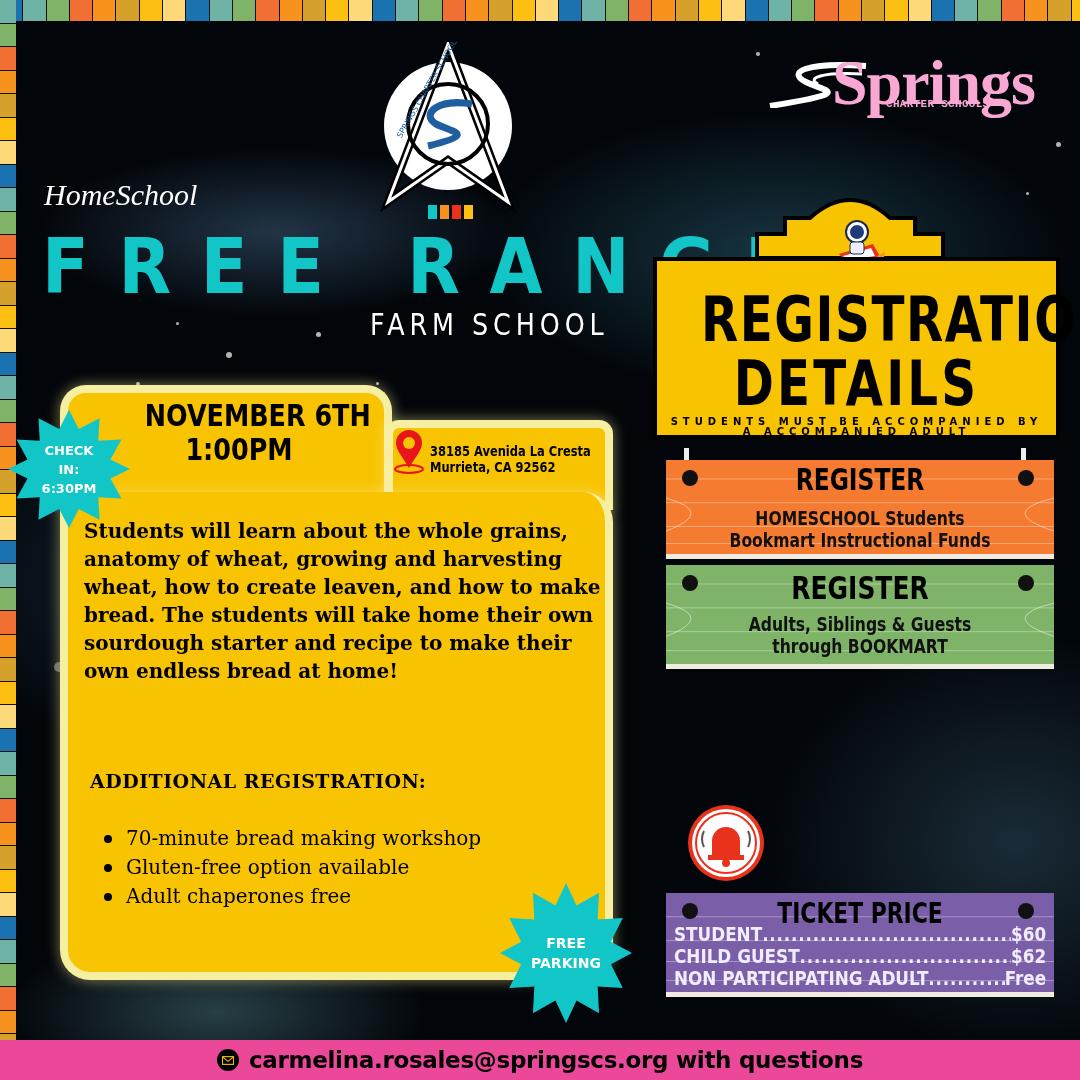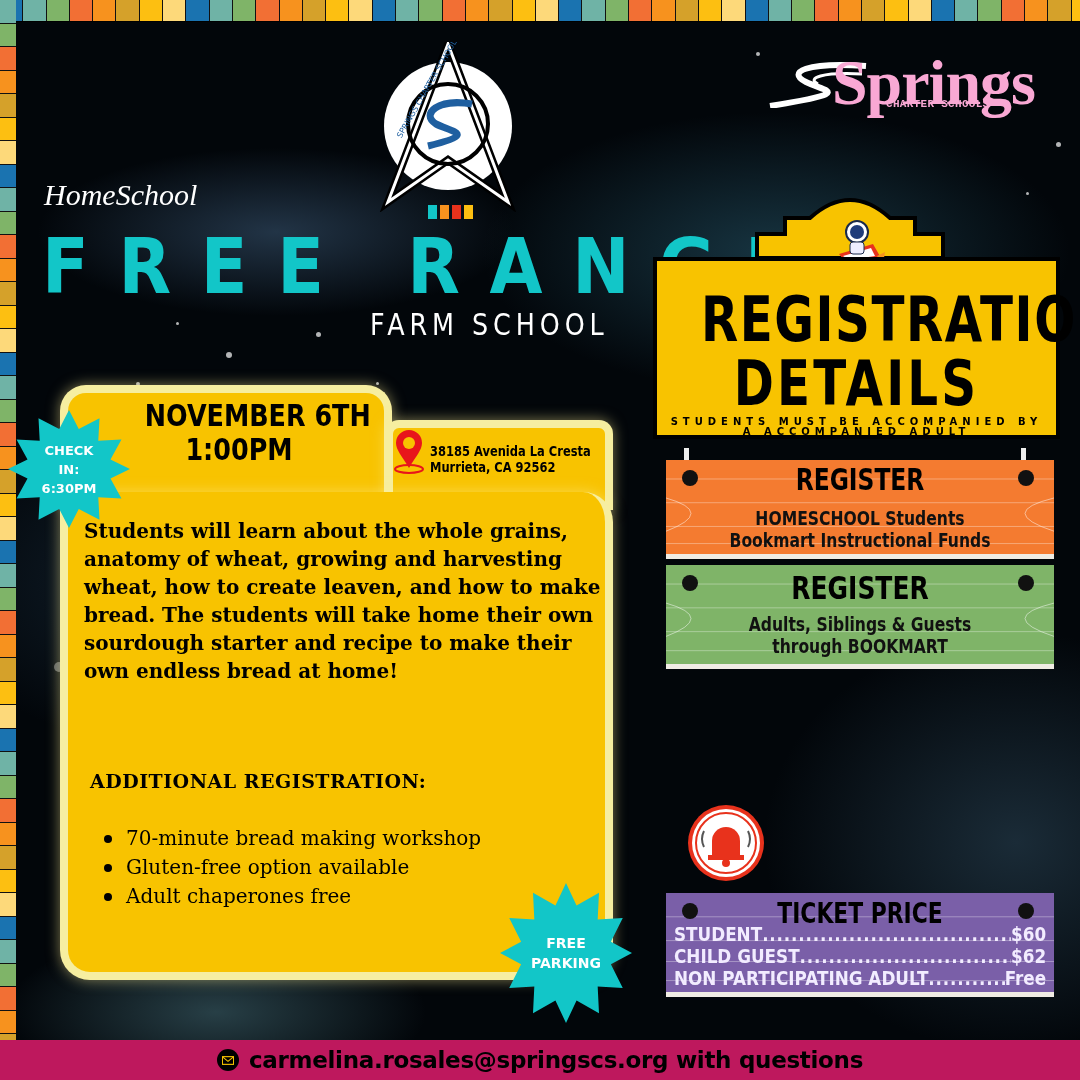--- a/index.html
+++ b/index.html
@@ -83,21 +83,21 @@
   .p-green  { top: 565px; height: 104px; background: #7fb468; }
   .p-teal   { top: 671px; height: 108px; background: #6fb3a6; }
   .p-red    { top: 782px; height: 105px; background: #e52122; }
   .p-purple { top: 893px; height: 104px; background: #7a5fa8; }
 
   .bell { position: absolute; left: 686px; top: 803px; width: 80px; height: 80px; }
 
   .price-row { position: absolute; left: 8px; width: 372px; font-family: "DejaVu Sans", sans-serif; font-weight: bold; font-size: 20px; line-height: 22px; color: #f2ecff; display: flex; white-space: nowrap; transform: scaleX(0.84); transform-origin: left top; width: 443px; }
   .price-row .dots { flex: 1; overflow: hidden; letter-spacing: 1px; }
 
-  .footer { position: absolute; left: 0; top: 1040px; width: 1080px; height: 40px; background: #be185d; display: flex; align-items: center; justify-content: center; }
+  .footer { position: absolute; left: 0; top: 1040px; width: 1080px; height: 40px; background: #ec4899; display: flex; align-items: center; justify-content: center; }
   .mail-icon { width: 22px; height: 22px; border-radius: 50%; background: #000; display: inline-flex; align-items: center; justify-content: center; margin-right: 10px; }
   .footer-text { font-family: "DejaVu Sans", sans-serif; font-weight: bold; font-size: 23px; color: #000; letter-spacing: -0.3px; }
 </style>
 </head>
 <body>
 
 <div class="canvas">
 
   <div class="space">
     <div class="star" style="left:420px;top:248px;width:5px;height:5px"></div>

